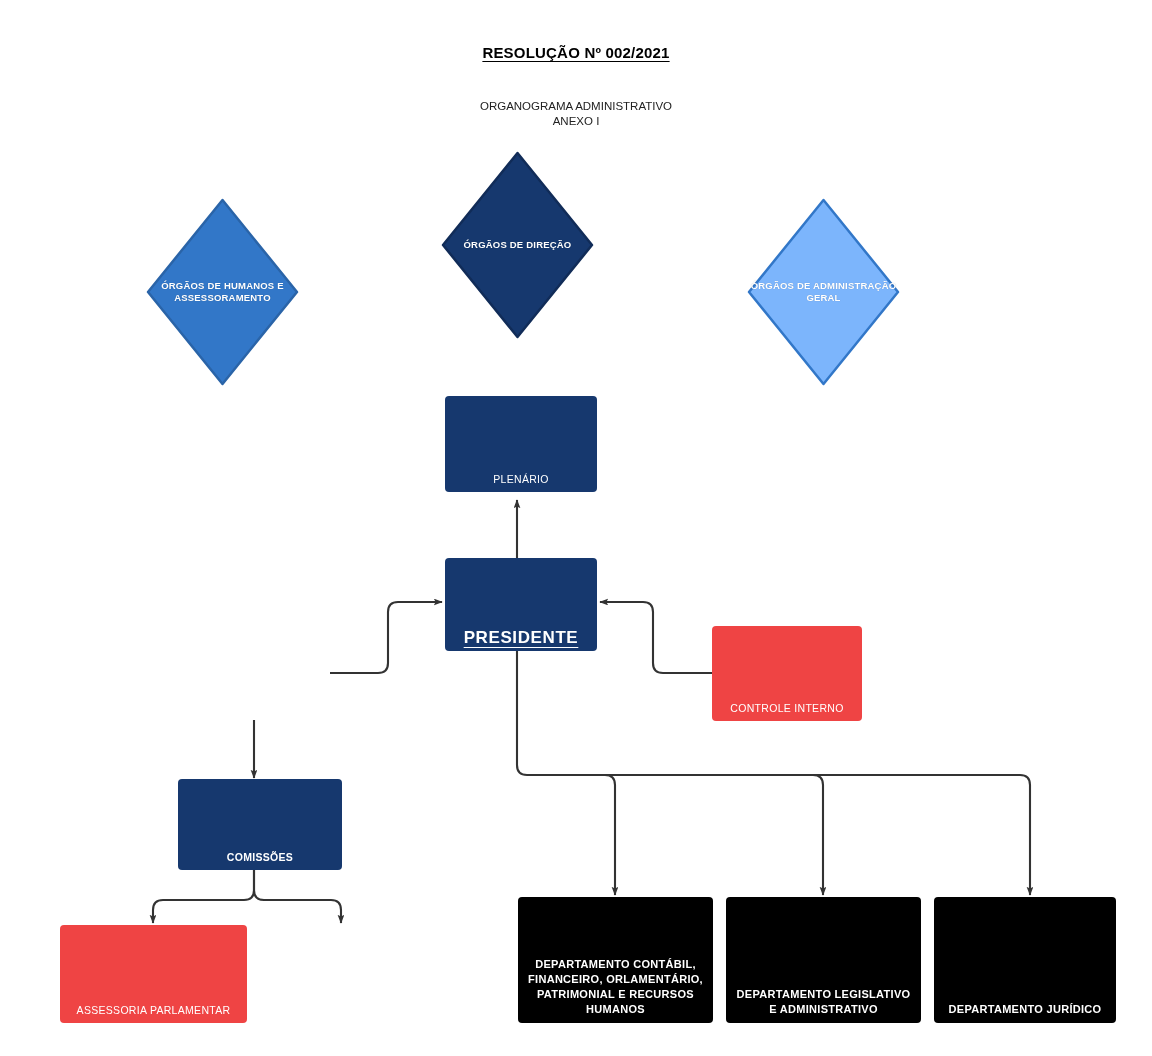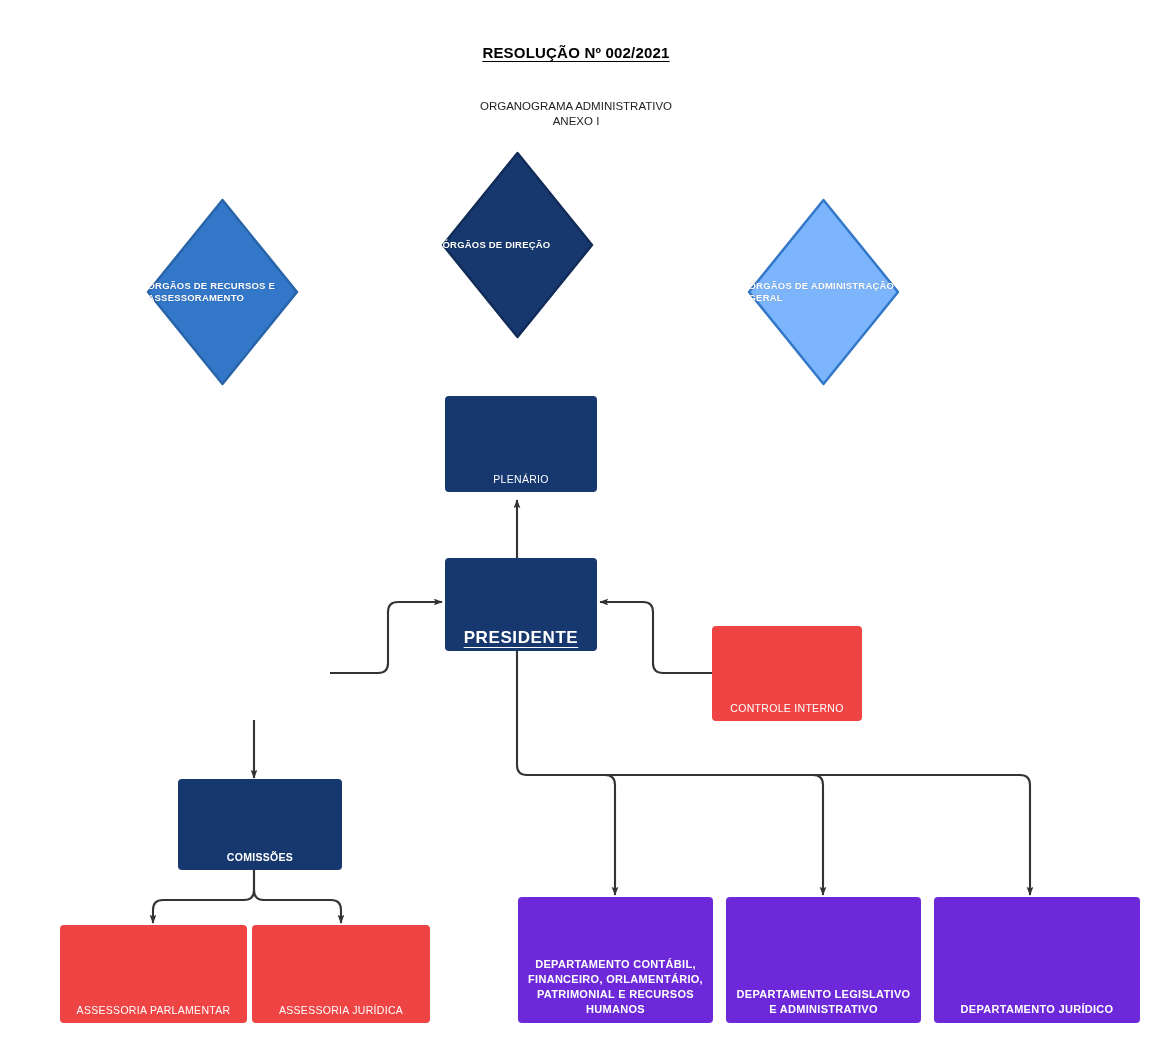--- a/index.html
+++ b/index.html
@@ -64,21 +64,21 @@
     justify-content: center;
   }
   .diamond svg {
     position: absolute;
     left: 0;
     top: 0;
   }
   .diamond .dlabel {
     position: relative;
     z-index: 2;
-    text-align: left;
+    text-align: center;
     color: #ffffff;
     font-size: 9.5px;
     font-weight: bold;
     line-height: 12px;
     letter-spacing: .2px;
     width: 150px;
     text-shadow: 0 0 1px rgba(0,0,0,.25);
   }
 
   
@@ -93,21 +93,21 @@
     color: #ffffff;
     padding: 6px 10px;
   }
   .node .nlabel {
     font-size: 10.5px;
     line-height: 14px;
     letter-spacing: .3px;
   }
   .navy  { background: #16386E; }
   .mid   { background: #ef4444; }
-  .light { background: #6d28d9; }
+  .light { background: #000000; }
 
   .node.emph .nlabel {
     font-size: 17px;
     font-weight: bold;
     letter-spacing: .6px;
     text-decoration: underline;
     text-underline-offset: 4px;
   }
   .node.bold .nlabel {
     font-weight: bold;
@@ -152,21 +152,21 @@
       <path d="M517,650 L517,765 Q517,775 527,775 L1020,775 Q1030,775 1030,785 L1030,895" marker-end="url(#ah)"></path>
       <path d="M605,775 Q615,775 615,785 L615,895" marker-end="url(#ah)"></path>
       <path d="M813,775 Q823,775 823,785 L823,895" marker-end="url(#ah)"></path>
     </g>
   </svg>
 
   <div class="diamond" style="left:145px; top:197px; width:155px; height:190px;">
     <svg width="155" height="190" viewBox="0 0 155 190">
       <path d="M77.5,3 L152,95 L77.5,187 L3,95 Z" fill="#3277C8" stroke="#2A64A8" stroke-width="2.5" stroke-linejoin="round"></path>
     </svg>
-    <div class="dlabel">ÓRGÃOS DE RECURSOS E ASSESSORAMENTO</div>
+    <div class="dlabel">ÓRGÃOS DE HUMANOS E ASSESSORAMENTO</div>
   </div>
 
   <div class="diamond" style="left:440px; top:150px; width:155px; height:190px;">
     <svg width="155" height="190" viewBox="0 0 155 190">
       <path d="M77.5,3 L152,95 L77.5,187 L3,95 Z" fill="#16386E" stroke="#112C58" stroke-width="2.5" stroke-linejoin="round"></path>
     </svg>
     <div class="dlabel">ÓRGÃOS DE DIREÇÃO</div>
   </div>
 
   <div class="diamond" style="left:746px; top:197px; width:155px; height:190px;">
@@ -190,29 +190,26 @@
   </div>
 
   <div class="node navy" style="left:178px; top:779px; width:164px; height:91px;font-weight:bold;">
     <div class="nlabel">COMISSÕES</div>
   </div>
 
   <div class="node mid" style="left:60px; top:925px; width:187px; height:98px;">
     <div class="nlabel">ASSESSORIA PARLAMENTAR</div>
   </div>
 
-  <div class="node mid" style="left:252px; top:925px; width:178px; height:98px;">
-    <div class="nlabel">ASSESSORIA JURÍDICA</div>
-  </div>
 
   <div class="node light bold" style="left:518px; top:897px; width:195px; height:126px;">
     <div class="nlabel">DEPARTAMENTO CONTÁBIL, FINANCEIRO, ORLAMENTÁRIO, PATRIMONIAL E RECURSOS HUMANOS</div>
   </div>
 
   <div class="node light bold" style="left:726px; top:897px; width:195px; height:126px;">
     <div class="nlabel">DEPARTAMENTO LEGISLATIVO E ADMINISTRATIVO</div>
   </div>
 
-  <div class="node light bold" style="left:934px; top:897px; width:206px; height:126px;">
+  <div class="node light bold" style="left:934px; top:897px; width:182px; height:126px;">
     <div class="nlabel">DEPARTAMENTO JURÍDICO</div>
   </div>
 
 </div>
 
 </body></html>

